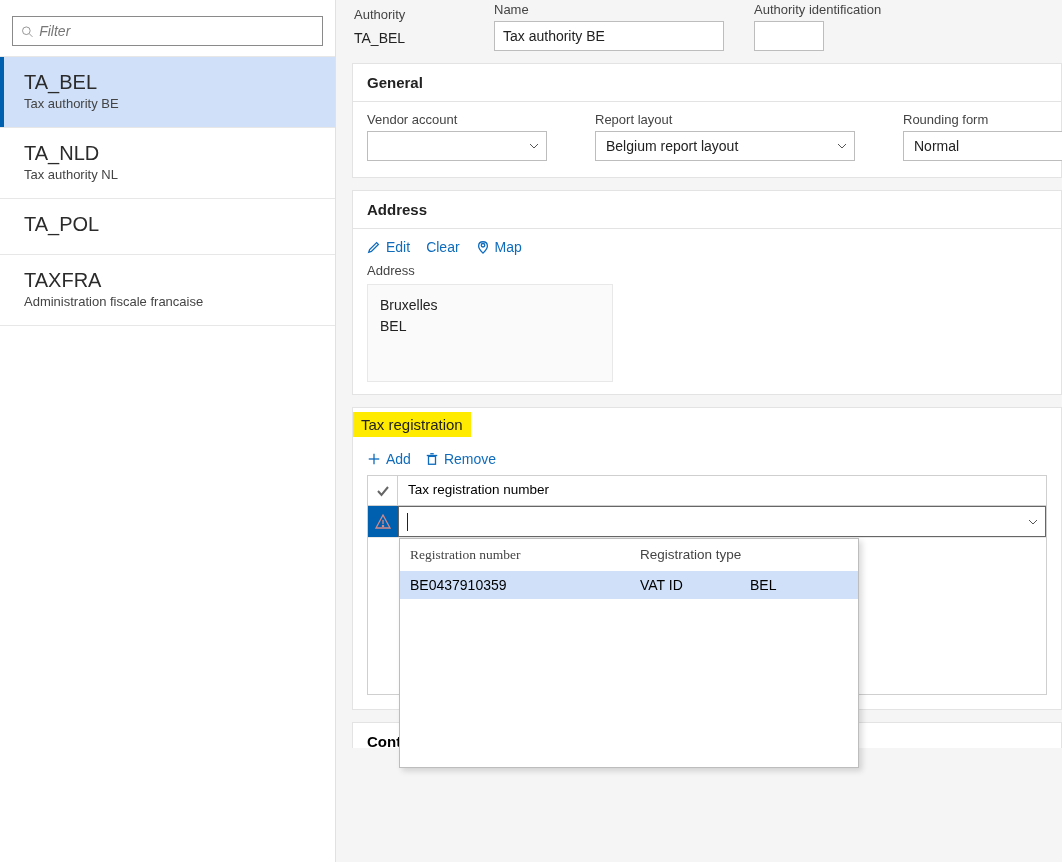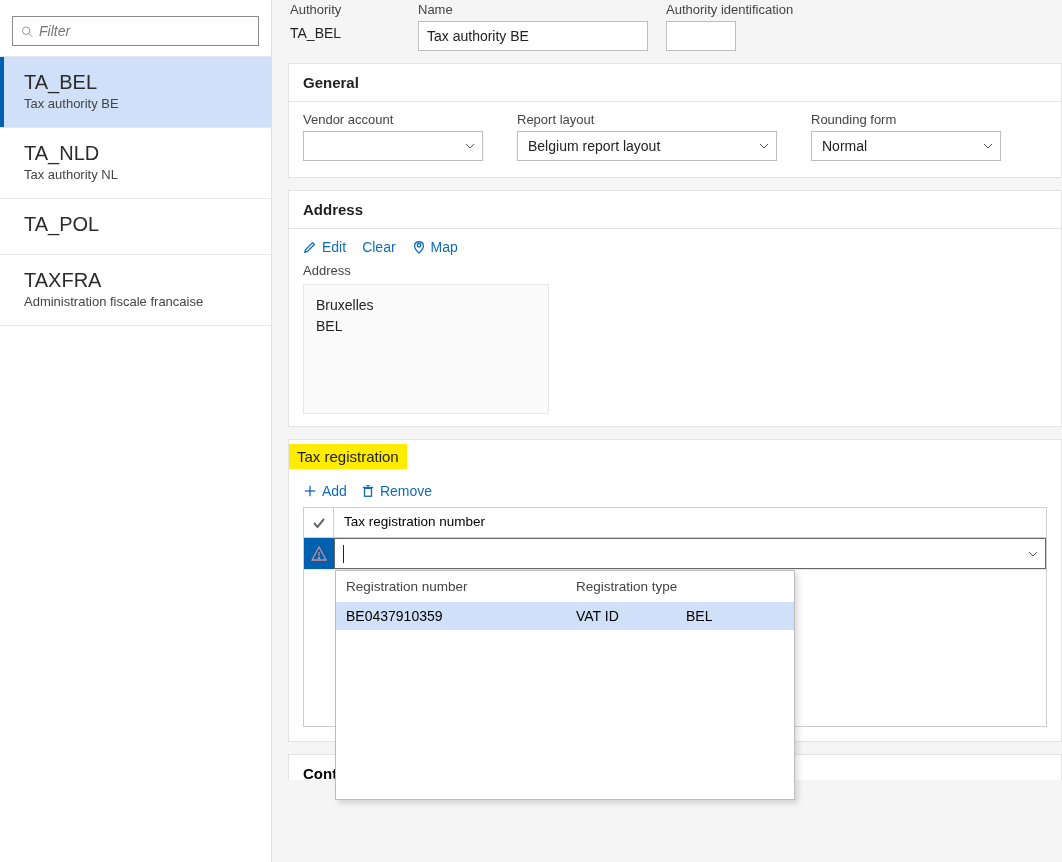--- a/index.html
+++ b/index.html
@@ -14,21 +14,21 @@
       height: 862px;
       overflow: hidden;
       position: relative;
     }
     .container {
       display: flex;
       height: 100%;
     }
     
     .sidebar {
-      width: 272px;
+      width: 336px;
       background: #fff;
       border-right: 1px solid #e1e1e1;
       display: flex;
       flex-direction: column;
     }
     .filter-box {
       margin: 16px 12px 10px 12px;
       display: flex;
       align-items: center;
       border: 1px solid #8a8a8a;
@@ -91,22 +91,23 @@
       overflow: hidden;
       position: relative;
     }
     .page-title {
       font-size: 15px;
       color: #333;
       padding: 10px 0 2px 18px;
     }
     .header-fields {
       display: flex;
-      gap: 18px;
+      gap: 30px;
       padding: 2px 0 12px 18px;
+      align-items: center;
     }
     .field-col {
       display: flex;
       flex-direction: column;
     }
     .field-label {
       font-size: 13px;
       color: #444;
       margin-bottom: 4px;
     }
@@ -144,21 +145,21 @@
       padding: 4px 8px;
       margin: 4px 0 4px 0;
       font-weight: 400;
     }
     .panel-header-wrap { border-bottom: 1px solid #e3e3e3; }
     .panel-body {
       padding: 10px 14px 16px 14px;
     }
     .general-row {
       display: flex;
-      gap: 34px;
+      gap: 48px;
     }
     .select-box {
       display: flex;
       align-items: center;
       justify-content: space-between;
       height: 30px;
       border: 1px solid #bdbdbd;
       padding: 0 6px 0 10px;
       background: #fff;
       font-size: 14px;
@@ -182,21 +183,21 @@
       display: inline-flex;
       align-items: center;
       gap: 5px;
       color: #0f6cbd;
       cursor: pointer;
     }
     .link-btn svg { width: 14px; height: 14px; stroke: #0f6cbd; fill: none; stroke-width: 1.5; }
     .addr-box {
       margin: 6px 0 0 14px;
       width: 246px;
-      height: 130px;
+      height: 98px;
       background: #fafafa;
       border: 1px solid #e8e8e8;
       padding: 10px 12px;
       font-size: 14px;
       color: #222;
       line-height: 1.5;
       white-space: pre-line;
     }
 
     
@@ -266,21 +267,21 @@
       border: 1px solid #bdbdbd;
       box-shadow: 3px 3px 6px rgba(0,0,0,0.15);
       z-index: 100;
     }
     .dropdown-header {
       display: flex;
       font-size: 13.5px;
       color: #444;
       padding: 8px 10px 8px 10px;
     }
-    .dropdown-header .c1 { width: 230px; }
+    .dropdown-header .c1 { width: 230px; font-family: Liberation Serif, serif; }
     .dropdown-row {
       display: flex;
       padding: 6px 10px;
       font-size: 14px;
       background: #cfe0f8;
       cursor: pointer;
     }
     .dropdown-row .c1 { width: 230px; }
     .dropdown-row .c2 { width: 110px; }
     .dropdown-row .c3 { width: 80px; }

